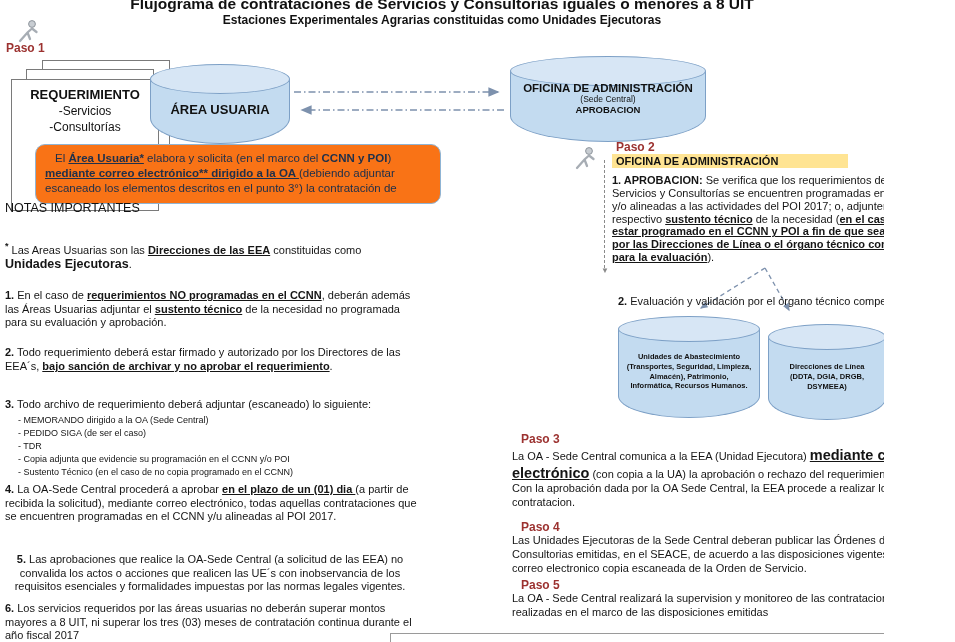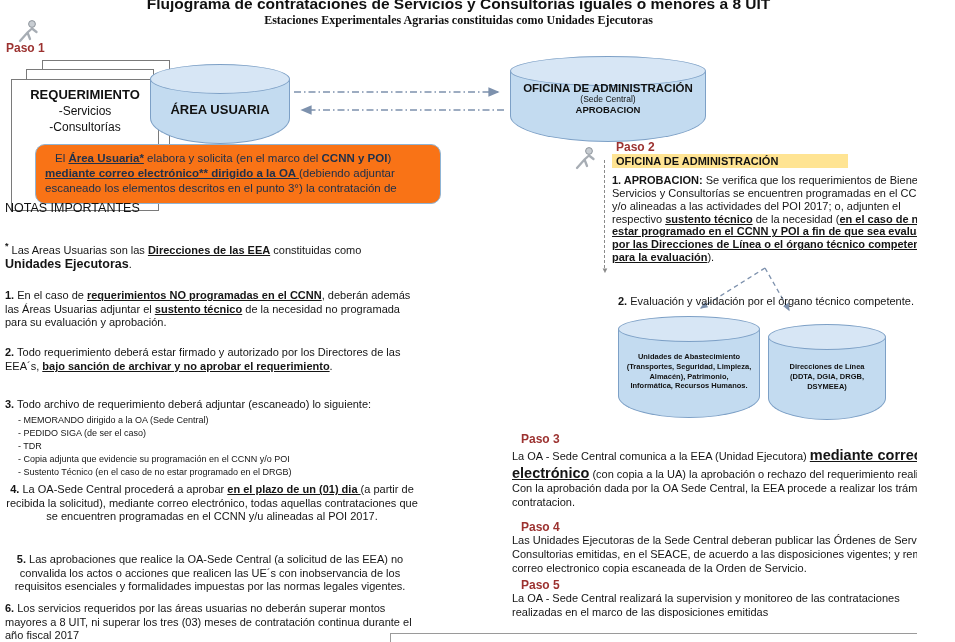--- a/index.html
+++ b/index.html
@@ -1,21 +1,21 @@
 <!DOCTYPE html>
 <html><head>
 <meta charset="utf-8">
 <style>
   html,body{margin:0;padding:0;background:#fff;}
   .canvas{position:relative;width:884px;height:642px;overflow:hidden;background:#fff;
-          font-family:"Liberation Sans", sans-serif;color:#1d1d1d;padding-left:33px;}
+          font-family:"Liberation Sans", sans-serif;color:#1d1d1d;}
 
   
   .title{position:absolute;top:-5px;left:0;right:0;text-align:center;font-size:15.5px;font-weight:bold;color:#111;}
-  .subtitle{position:absolute;top:13px;left:0;right:0;text-align:center;font-size:12px;font-weight:bold;color:#111;font-family:Liberation Serif, serif;}
+  .subtitle{position:absolute;top:13px;left:0;right:0;text-align:center;font-size:12px;font-weight:bold;color:#111;}
 
   
   .paso-label{position:absolute;font-size:12px;font-weight:bold;color:#9c3230;}
 
   
   .sheet{position:absolute;background:#fff;border:1px solid #7a7a7a;box-sizing:border-box;}
   .s3{left:42px;top:60px;width:128px;height:116px;}
   .s2{left:26px;top:69px;width:128px;height:122px;}
   .s1{left:11px;top:79px;width:148px;height:132px;text-align:center;padding-top:7px;}
   .req-title{font-size:13px;font-weight:bold;color:#111;}
@@ -148,24 +148,24 @@
   </div>
 
   <div class="note" style="top:398px;width:415px;">
     <span class="b">3.</span><span> Todo archivo de requerimiento deberá adjuntar (escaneado) lo siguiente:</span>
   </div>
   <div class="bullets" style="top:414px;width:400px;">
     <div>- MEMORANDO dirigido a la OA (Sede Central)</div>
     <div>- PEDIDO SIGA (de ser el caso)</div>
     <div>- TDR</div>
     <div>- Copia adjunta que evidencie su programación en el CCNN y/o POI</div>
-    <div>- Sustento Técnico (en el caso de no estar programado en el DRGB)</div>
-  </div>
-
-  <div class="note" style="top:483px;width:414px;text-align:center;">
+    <div>- Sustento Técnico (en el caso de no copia programado en el CCNN)</div>
+  </div>
+
+  <div class="note" style="top:483px;width:414px;">
     <span class="b">4.</span><span> La OA-Sede Central procederá a aprobar </span><span class="bu">en el plazo de un (01) dia </span><span>(a partir de recibida la solicitud), mediante correo electrónico, todas aquellas contrataciones que se encuentren programadas en el CCNN y/u alineadas al POI 2017.</span>
   </div>
 
   <div class="note" style="top:553px;width:410px;text-align:center;">
     <span class="b">5.</span><span> Las aprobaciones que realice la OA-Sede Central (a solicitud de las EEA) no convalida los actos o acciones que realicen las UE´s con inobservancia de los requisitos esenciales y formalidades impuestas por las normas legales vigentes.</span>
   </div>
 
   <div class="note" style="top:602px;width:416px;">
     <span class="b">6.</span><span> Los servicios requeridos por las áreas usuarias no deberán superar montos mayores a 8 UIT, ni superar los tres (03) meses de contratación continua durante el año fiscal 2017</span>
   </div>

